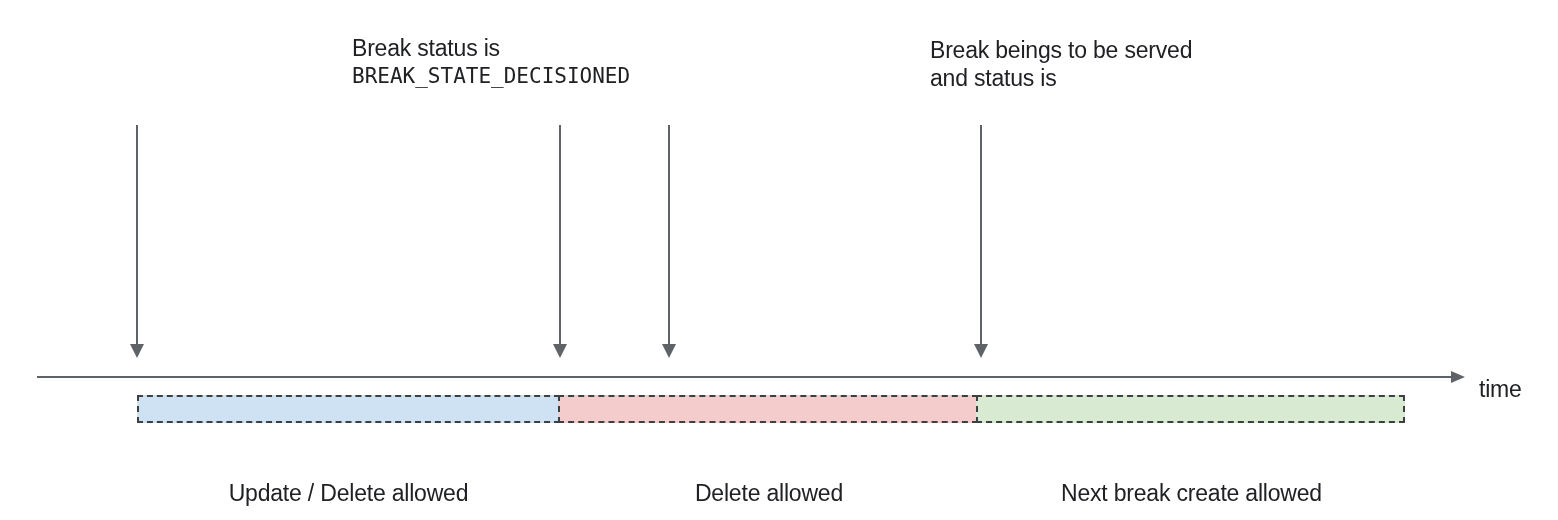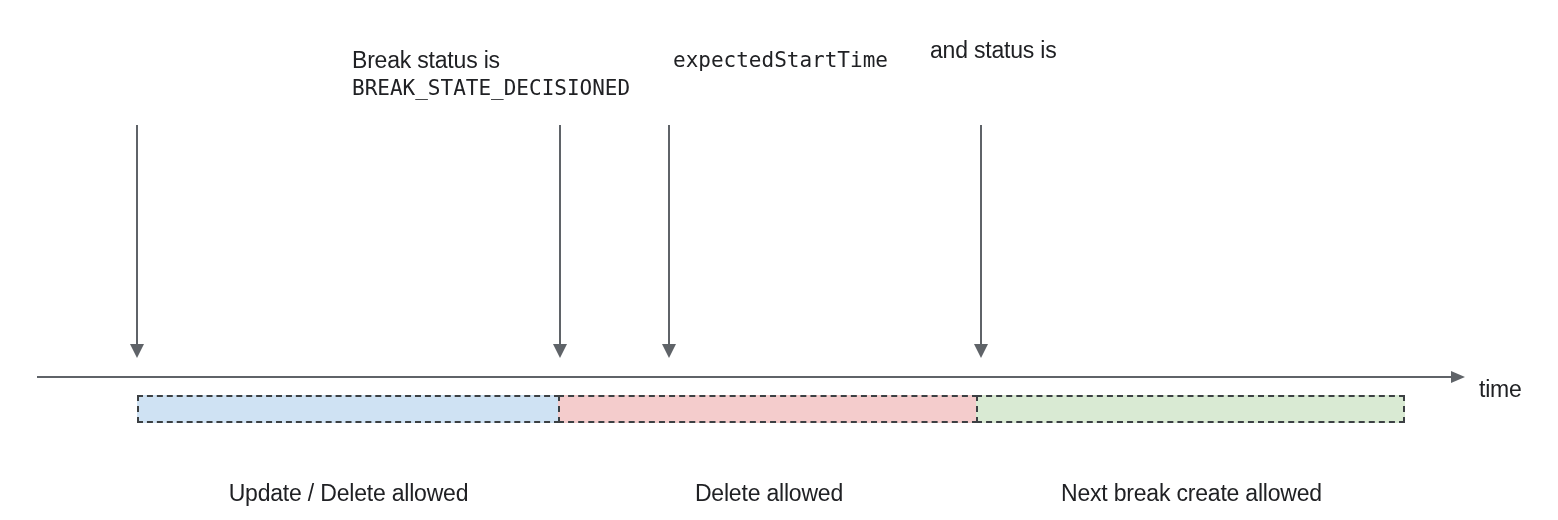--- a/index.html
+++ b/index.html
@@ -103,30 +103,30 @@
   .seg-label-1 { left: 137px; width: 423px; }
   .seg-label-2 { left: 560px; width: 418px; }
   .seg-label-3 { left: 978px; width: 427px; }
 </style>
 </head>
 <body>
 
 <div class="canvas">
 
 
-  <div class="ann" style="left:352px; top:46px;">
+  <div class="ann" style="left:352px; top:34px;">
     <div class="sans">Break status is</div>
     <div class="mono">BREAK_STATE_DECISIONED</div>
   </div>
 
   <div class="ann" style="left:673px; top:46px;">
-    <div class="mono">expectedStartTime</div>
   </div>
 
   <div class="ann" style="left:930px; top:36px;">
+    <div class="sans">Break beings to be served</div>
     <div class="sans">and status is</div>
   </div>
 
   <div class="varrow" style="left:136px;"></div>
   <div class="varrow" style="left:559px;"></div>
   <div class="varrow" style="left:668px;"></div>
   <div class="varrow" style="left:980px;"></div>
 
   <div class="timeline"></div>
   <div class="time-label sans">time</div>

